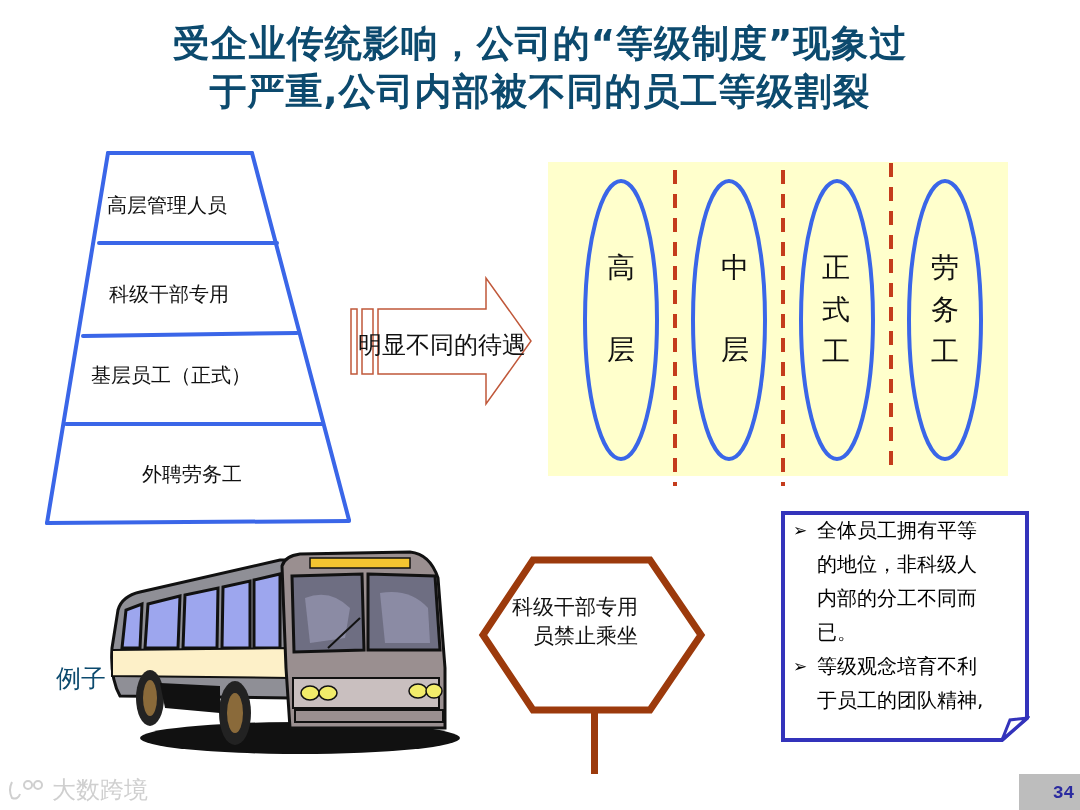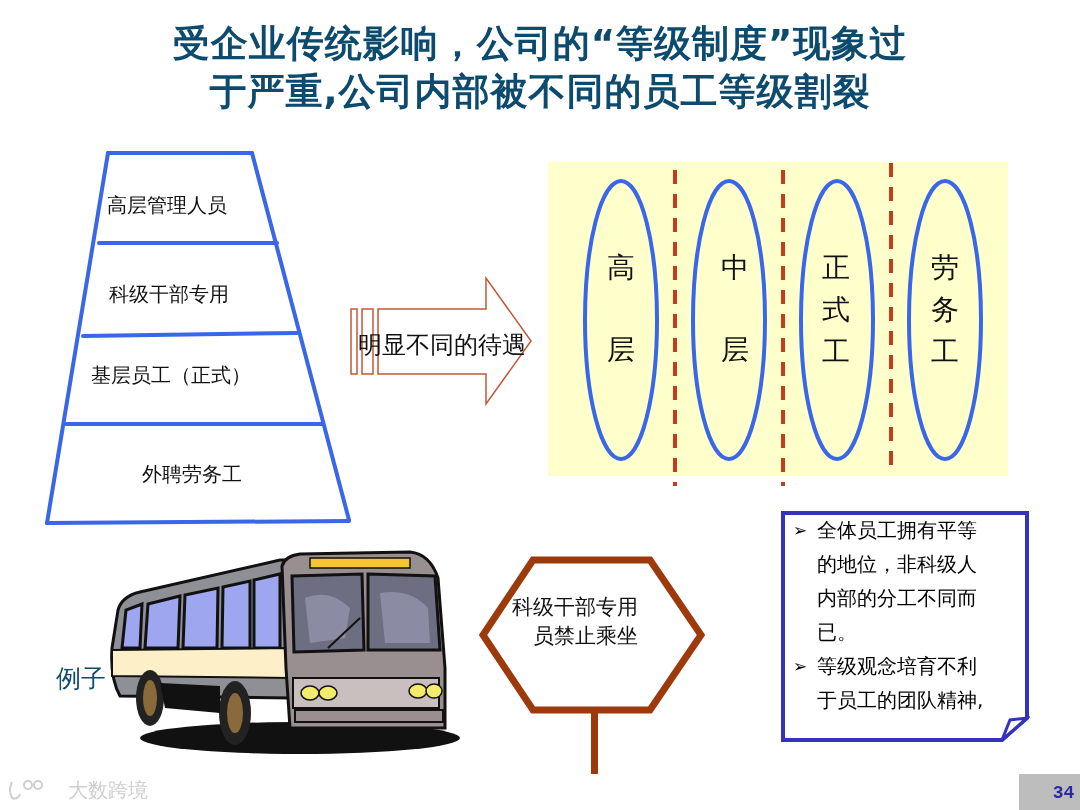--- a/index.html
+++ b/index.html
@@ -21,22 +21,22 @@
   .note { position:absolute; left:783px; top:512px; width:250px; height:233px; }
   .note-text { position:absolute; left:793px; top:513px; width:230px; font-family:"DejaVu Sans","Liberation Sans",sans-serif;
                font-size:20px; line-height:34px; color:#000; }
   .note-text .item { position:relative; padding-left:24px; }
   .note-text .bullet { position:absolute; left:0; top:0; font-size:17px; }
   .example { position:absolute; left:56px; top:662px; font-size:25px; color:#0c4a6e;
              font-family:Liberation Serif, serif; }
   .page-num { position:absolute; left:991px; top:774px; width:89px; height:36px; background:#bdbdbd;
               color:#2b2ba0; font-weight:bold; font-size:18px; text-align:center; line-height:38px;
               font-family:Liberation Mono, monospace;margin-left:28px; }
-  .watermark { position:absolute; left:6px; top:775px; height:30px; color:#cfcfcf; font-size:20px;
-               font-family:"DejaVu Sans","Liberation Sans",sans-serif; display:flex; align-items:center; gap:22px; }
+  .watermark { position:absolute; left:6px; top:775px; height:30px; color:#cfcfcf; font-size:24px;
+               font-family:"DejaVu Sans","Liberation Sans",sans-serif; display:flex; align-items:center; gap:6px; }
 </style>
 </head>
 <body>
 
 <div class="title">
   <div>受企业传统影响，公司的“等级制度”现象过</div>
   <div>于严重,公司内部被不同的员工等级割裂</div>
 </div>
 
 <svg class="abs" style="left:0;top:0" width="1080" height="810">

